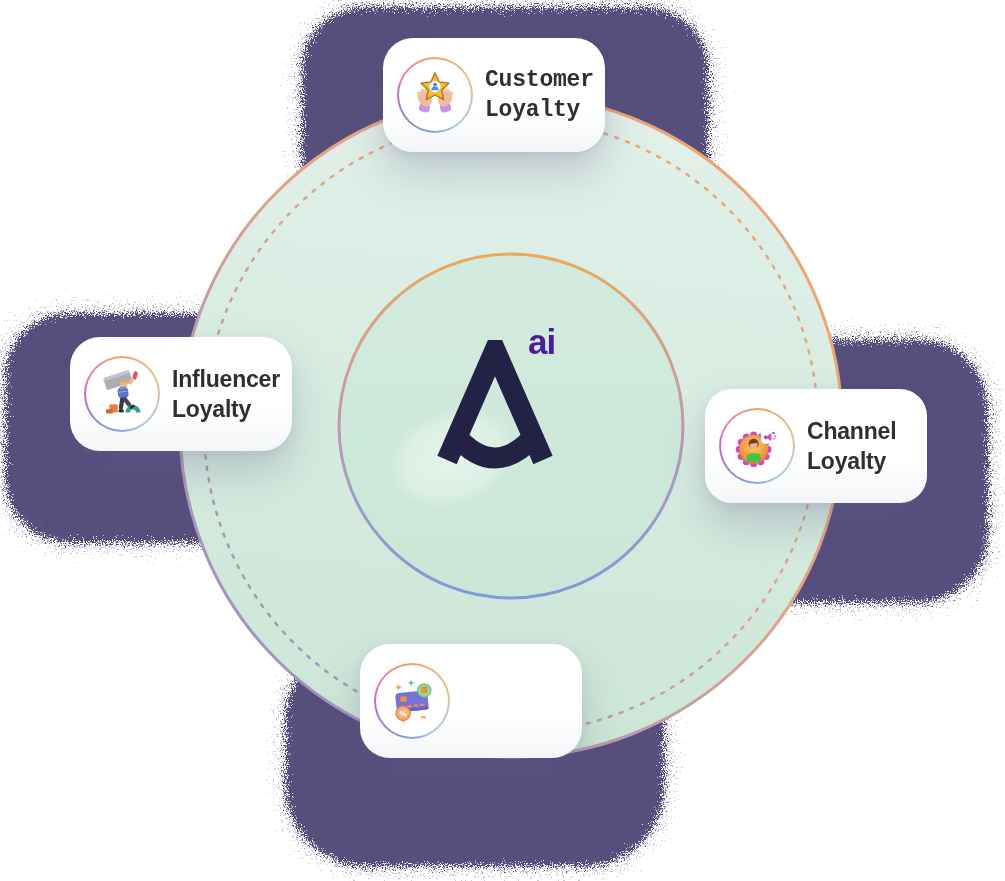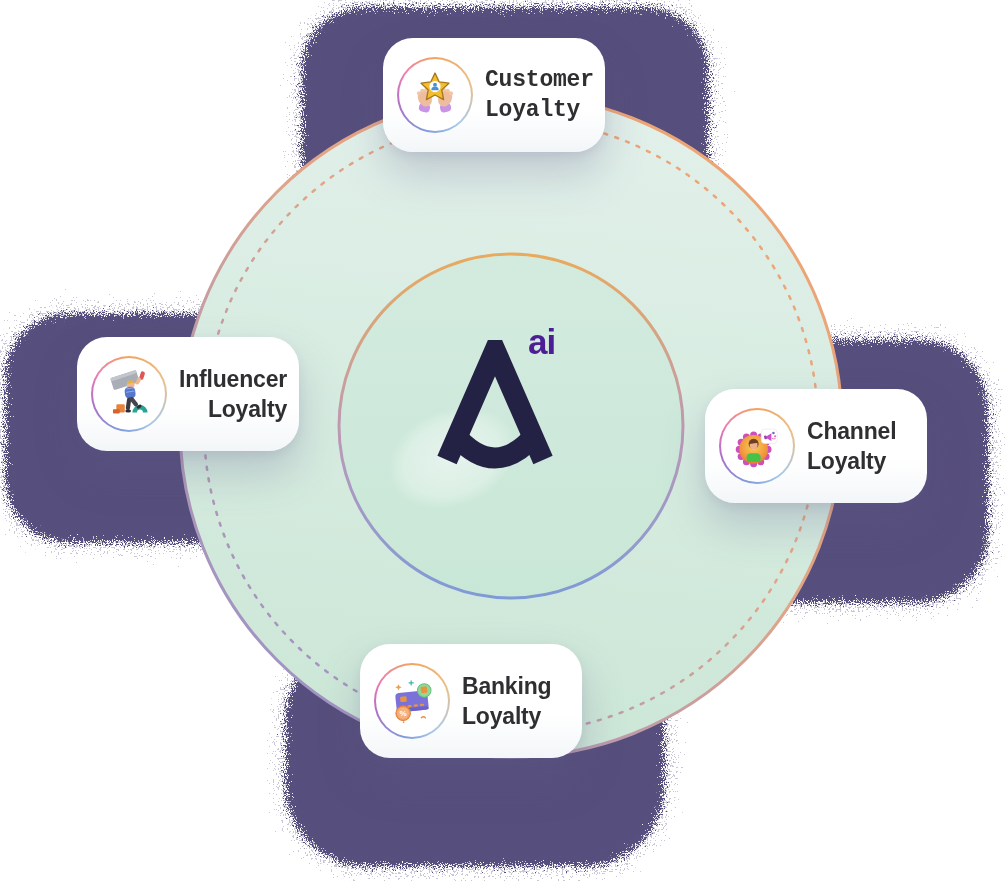--- a/index.html
+++ b/index.html
@@ -26,22 +26,22 @@
   }
   .icon-inner{
     width:72px;height:72px;border-radius:50%;background:#ffffff;
     display:flex;align-items:center;justify-content:center;
   }
   .card-label{
     font-size:23px;font-weight:700;color:#2f2e31;
     line-height:30px;letter-spacing:-0.2px;width:120px;
   }
   .card-customer{left:383px;top:38px;font-family:Liberation Mono, monospace;}
-  .card-influencer{left:77px;top:337px;text-align:right;}
-  .card-channel{left:705px;top:389px;}
+  .card-influencer{left:70px;top:337px;}
+  .card-channel{left:705px;top:389px;border-radius:27px;}
   .card-banking{left:360px;top:644px;}
   
   .center-logo{position:absolute;left:432px;top:326px;width:170px;height:145px;}
   .logo-a{position:absolute;left:4px;top:14px;}
   .logo-ai{
     position:absolute;left:96px;top:-4px;
     font-size:35px;font-weight:700;color:#4c1d95;letter-spacing:-1px;
   }
 </style>
 </head>
@@ -251,16 +251,15 @@
           <circle cx="46.5" cy="19.5" r="8" fill="#8fd99a"></circle>
           <circle cx="46.5" cy="19.5" r="8" fill="none" stroke="#6cc07c" stroke-width="1.2"></circle>
           <rect x="42.5" y="15" width="7.5" height="7.5" rx="1.2" fill="#e8953f" transform="rotate(-8 46 19)"></rect>
 
           <circle cx="21.5" cy="46.5" r="8.6" fill="#f2a265" stroke="#e07f3a" stroke-width="1.2"></circle>
           <circle cx="21.5" cy="46.5" r="6.8" fill="#f6b27d"></circle>
           <text x="21.5" y="50" text-anchor="middle" font-size="9.5" font-weight="bold" font-family="Liberation Sans, sans-serif" fill="#ffffff">%</text>
         </svg>
       </div>
     </div>
-    <div class="card-label">Banking Loyalty</div>
   </div>
 
 </div>
 
 </body></html>

